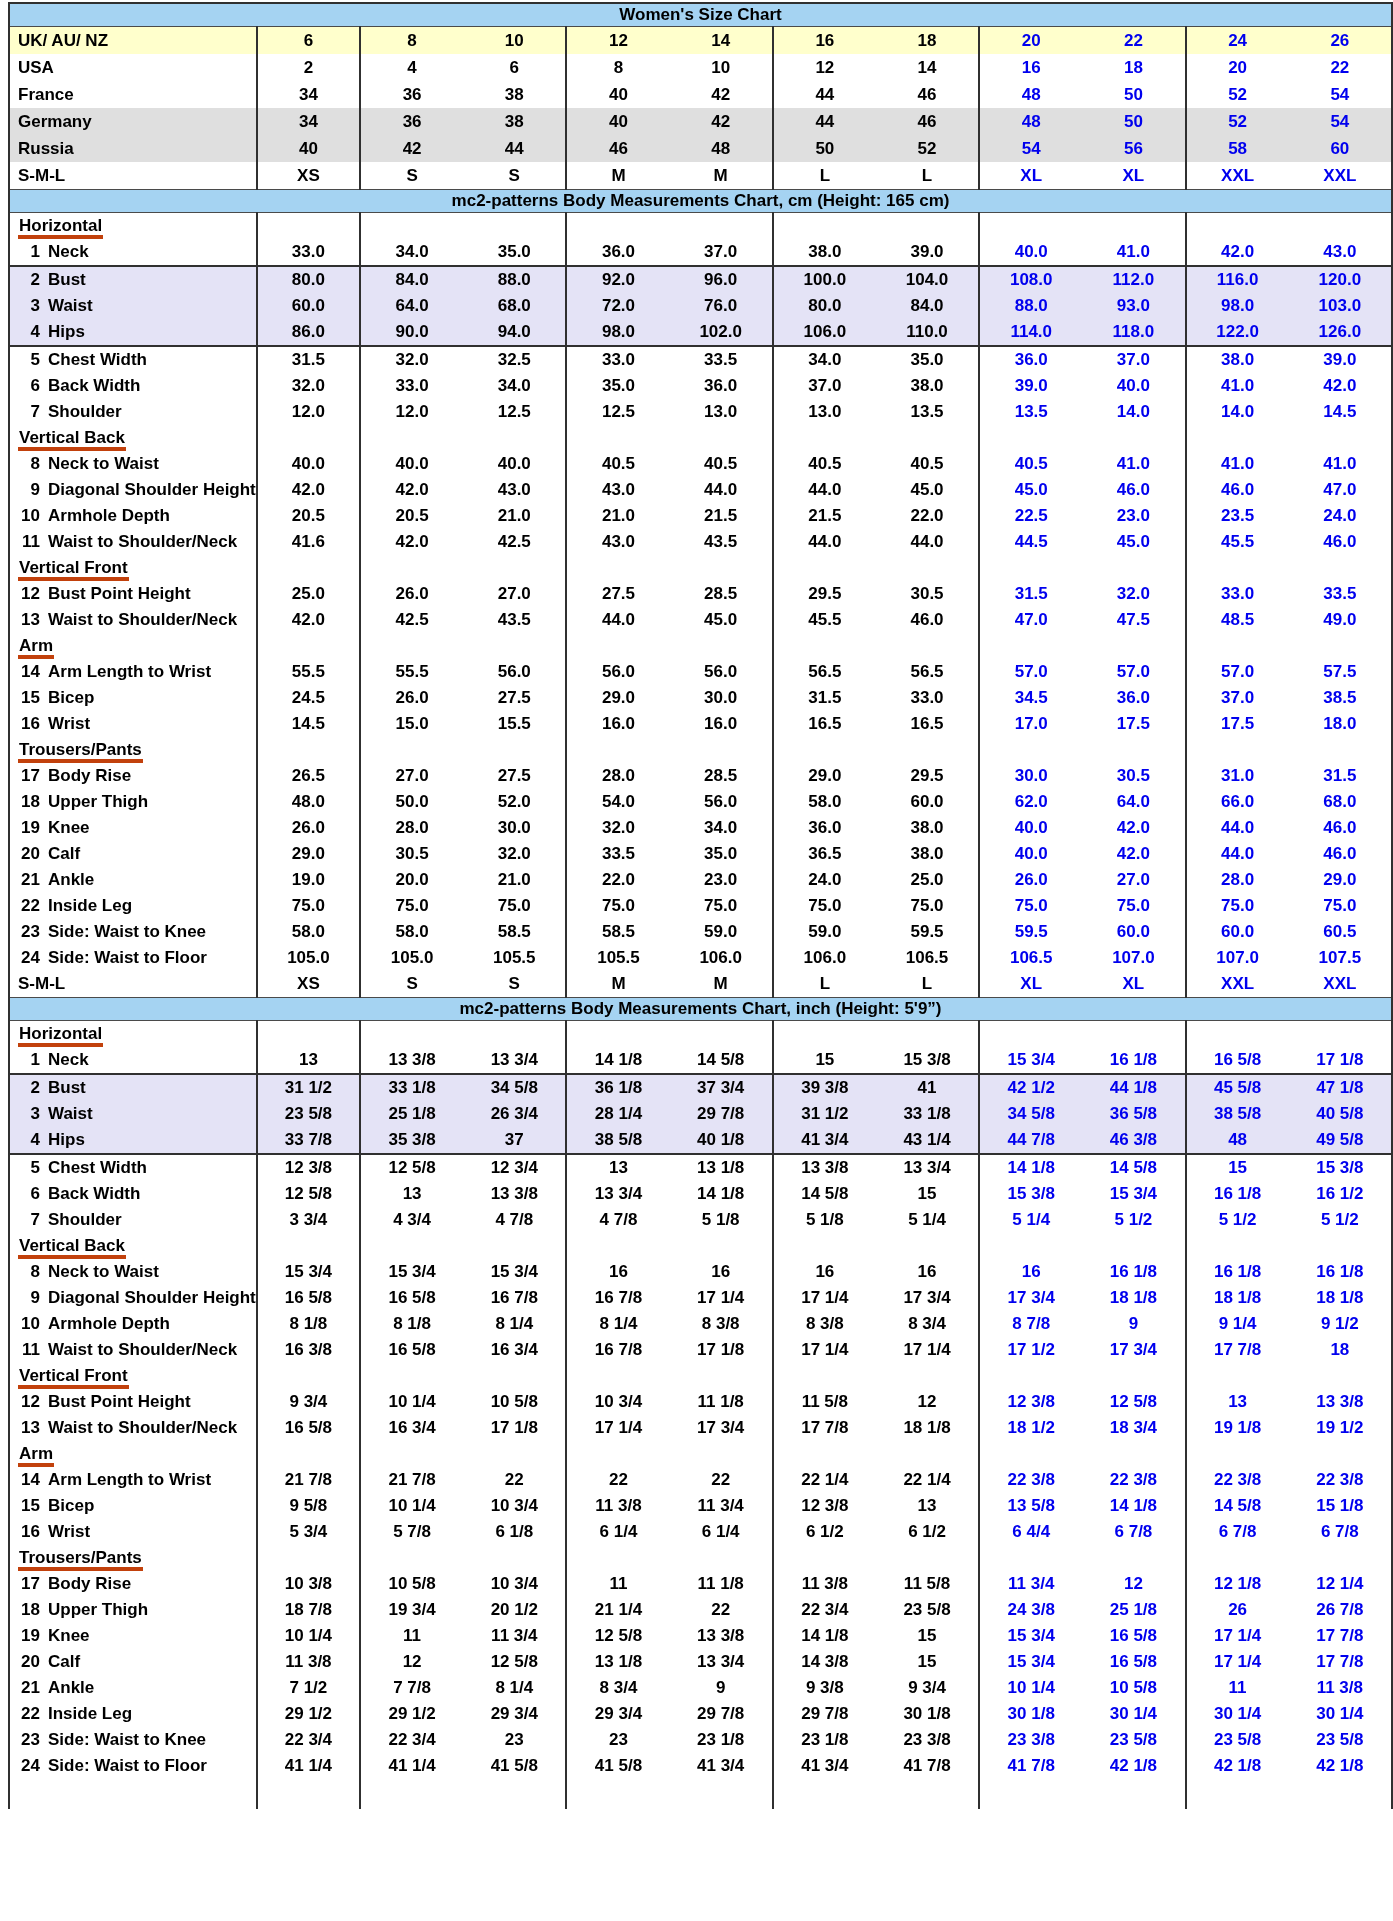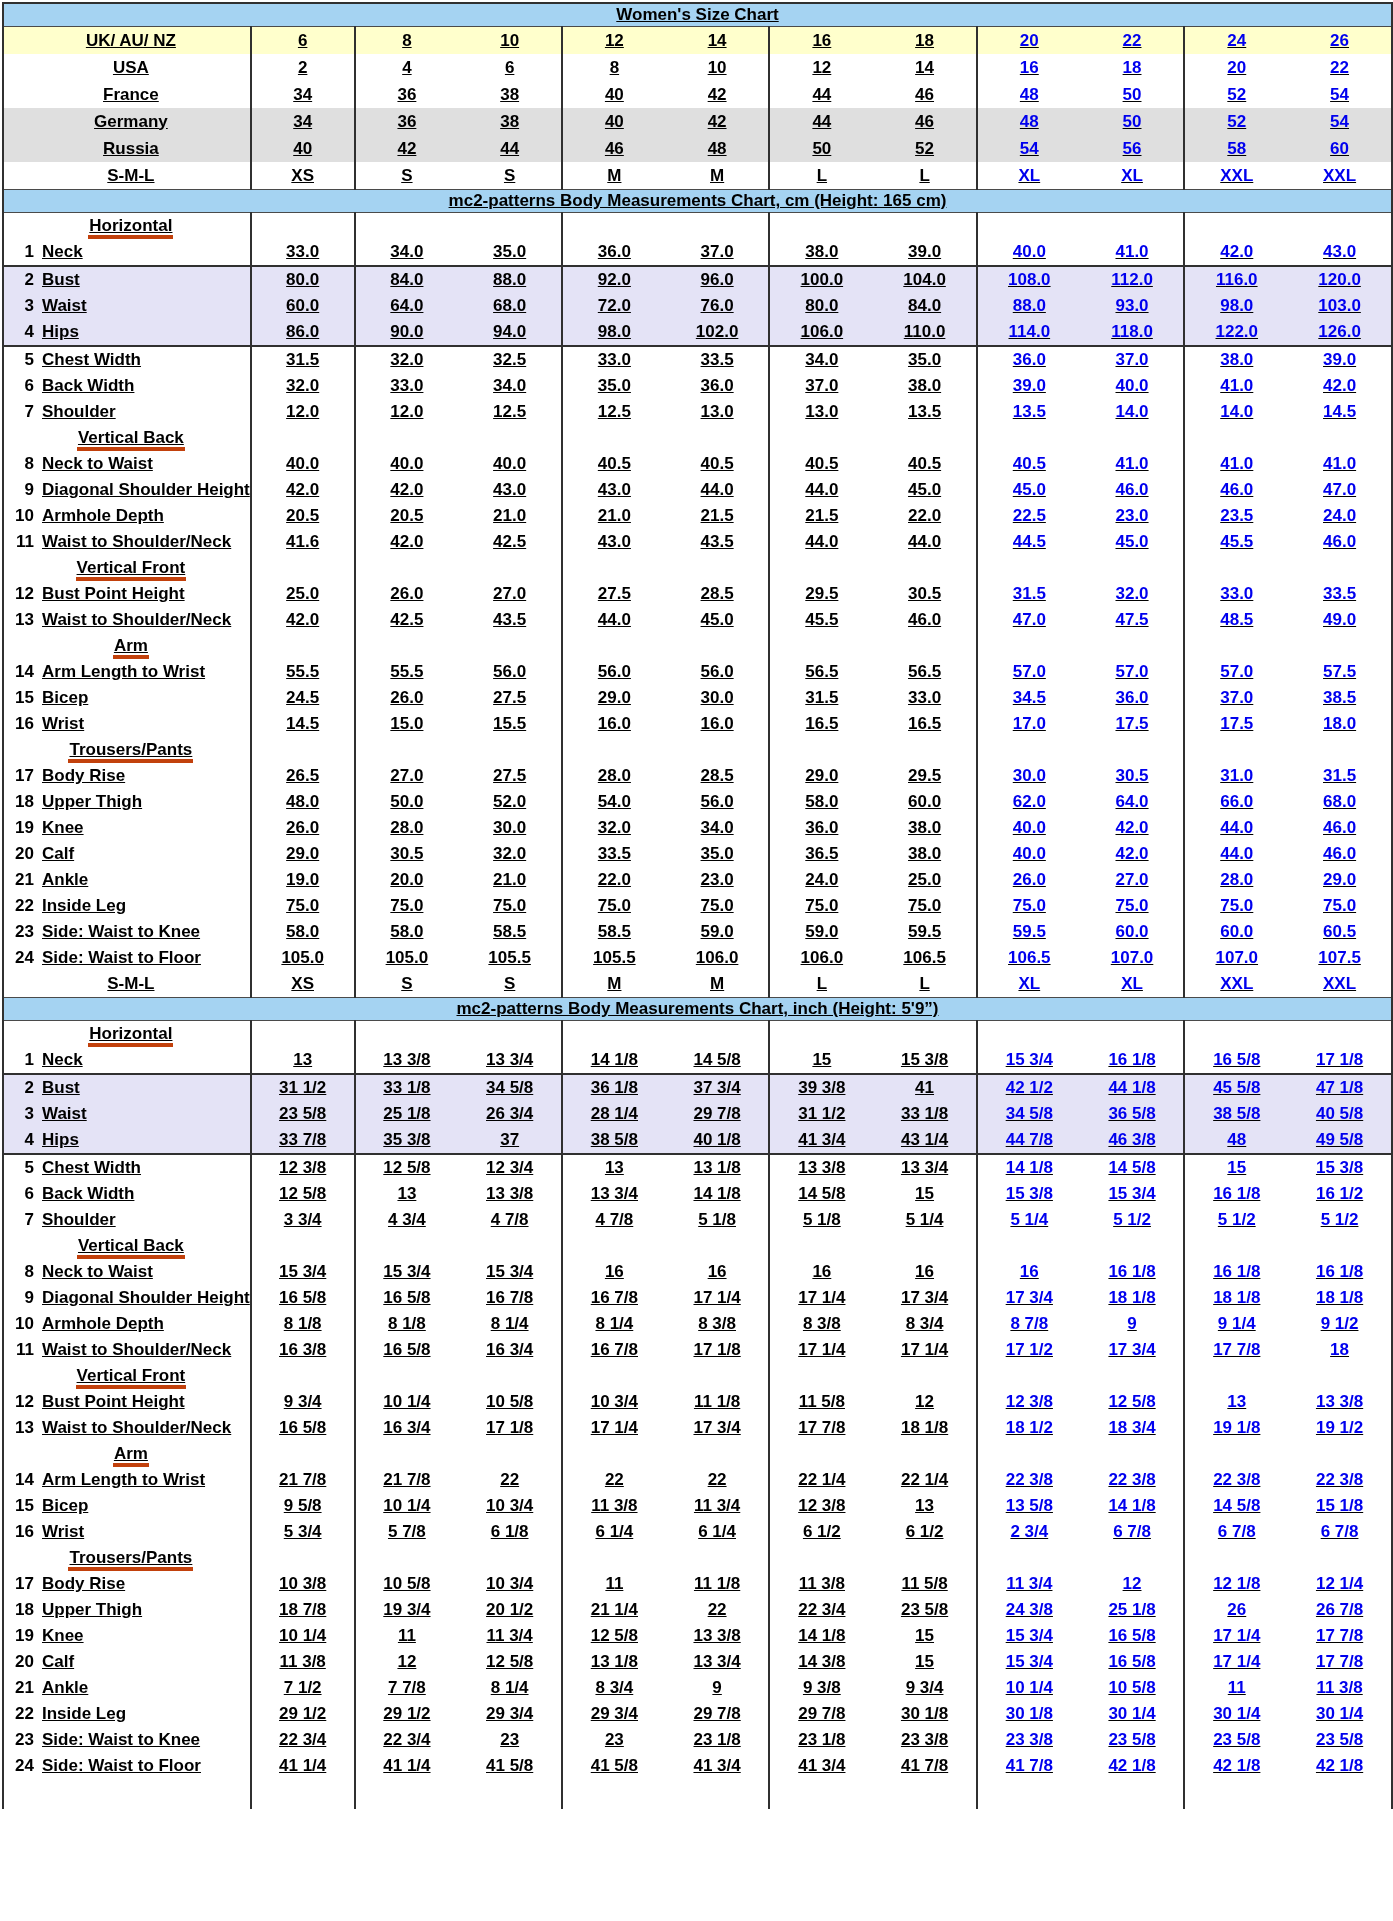--- a/index.html
+++ b/index.html
@@ -1,30 +1,30 @@
 <!DOCTYPE html>
 <html><head>
 <meta charset="utf-8">
 <style>
   html,body{margin:0;padding:0;background:#ffffff;}
   body{width:1393px;height:1921px;font-family:"Liberation Sans",sans-serif;font-weight:bold;color:#000;}
-  table{border-collapse:collapse;table-layout:fixed;margin:2px 0 0 2px;text-decoration:underline;}
+  table{border-collapse:collapse;table-layout:fixed;margin:2px 0 0 8px;}
   col.label{width:240px;}
   col.v{width:104px;}
   td{padding:0;font-size:17px;vertical-align:middle;}
   td.bar{background:#A5D3F2;text-align:center;height:22px;
          border-top:1px solid #4a4a4a;border-bottom:1px solid #4a4a4a;
          border-left:2px solid #303030;border-right:2px solid #303030;}
   tr.top-edge td.bar{border-top:2px solid #303030;}
   tr.trow td{height:27px;}
   tr.brow td{height:26px;}
   tr.erow td{height:30px;}
   td.c0{border-left:2px solid #303030;border-right:2px solid #303030;
         white-space:nowrap;overflow:hidden;padding-left:4px;text-align:left;}
-  td.c0.center{text-align:center;padding-left:8px;}
+  td.c0.center{text-align:left;padding-left:8px;}
   tr.grid td:nth-child(even){border-right:2px solid #303030;}
   td.v{text-align:center;white-space:nowrap;overflow:hidden;}
   .blue{color:#0000EE;}
   tr.yellow td{background:#FFFFCC;}
   tr.gray td{background:#DFDFDF;}
   tr.lav td{background:#E4E3F6;}
   tr.bt2 td{border-top:2px solid #303030;}
   .num{display:inline-block;width:26px;text-align:right;margin-right:8px;}
   .sub{border-bottom:6px solid #c2410c;padding:0 1px;}
 </style>
@@ -828,21 +828,21 @@
       </tr>
       <tr class="grid brow">
         <td class="c0"><span class="num">16</span><span class="lbl">Wrist</span></td>
         <td class="v">5 3/4</td>
         <td class="v">5 7/8</td>
         <td class="v">6 1/8</td>
         <td class="v">6 1/4</td>
         <td class="v">6 1/4</td>
         <td class="v">6 1/2</td>
         <td class="v">6 1/2</td>
-        <td class="v blue">2 3/4</td>
+        <td class="v blue">6 4/4</td>
         <td class="v blue">6 7/8</td>
         <td class="v blue">6 7/8</td>
         <td class="v blue">6 7/8</td>
       </tr>
       <tr class="grid brow">
         <td class="c0 center"><span class="sub">Trousers/Pants</span></td>
         <td class="v"></td>
         <td class="v"></td>
         <td class="v"></td>
         <td class="v"></td>

